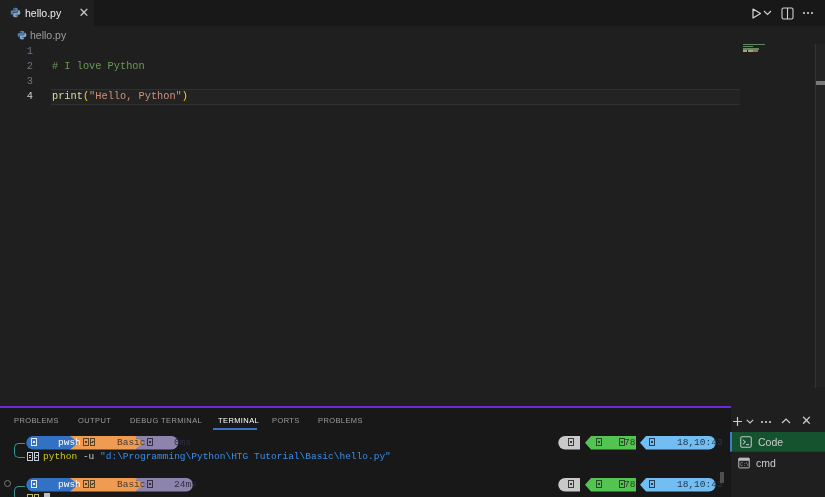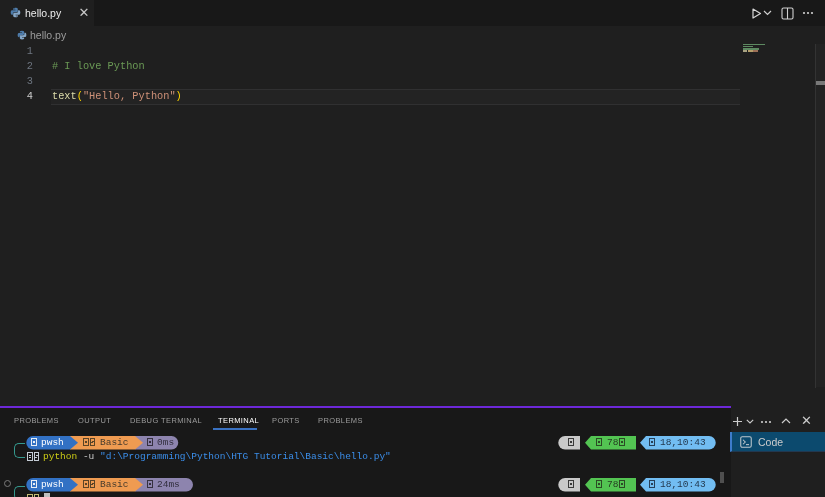--- a/index.html
+++ b/index.html
@@ -26,21 +26,21 @@
   #vline { left:815px; top:1px; width:1px; height:344px; background:#333333; }
   #vslider { left:816px; top:38px; width:9px; height:4px; background:#797979; }
   
   #panel { left:0; top:406px; width:731px; height:110px; background:#181818; border-top:2px solid #6d28d9; }
   .ptab { position:absolute; top:8px; font-size:7.5px; letter-spacing:0.4px; color:#9c9c9c; }
   #term { position:absolute; left:0; top:25px; width:728px; height:85px; font-family:"Liberation Mono", monospace; font-size:9.5px; color:#cccccc; }
   .trow { position:absolute; left:0; width:728px; height:14.5px; line-height:14.5px; white-space:pre; }
   .tofu { position:absolute; width:5.5px; height:8.5px; border:1px solid; }
   .tofu:before { content:""; position:absolute; left:1px; top:2px; width:2px; height:1px; background:currentColor; }
   .tofu:after { content:""; position:absolute; right:1px; bottom:2px; width:2px; height:1px; background:currentColor; }
-  .seg-label { position:absolute; font-family:"Liberation Mono", monospace; font-size:9.5px; line-height:13.5px; }
+  .seg-label { position:absolute; font-family:"Liberation Mono", monospace; font-size:9.5px; line-height:13.5px;margin-left:17px; }
   
   #tside { position:absolute; left:730px; top:24px; width:95px; height:86px; }
   .trowitem { position:absolute; left:0; width:95px; height:20px; }
   .ticon { position:absolute; left:8px; top:4px; width:12px; height:12px; }
   .tlabel { position:absolute; left:26px; top:4px; font-size:10.5px; color:#cccccc; }
   
   svg { display:block; }
 </style>
 </head>
 <body>
@@ -80,21 +80,21 @@
   <span class="abs crumbtxt">hello.py</span>
 </div>
 
 <div id="editor" class="abs">
   <div id="curline" class="abs"></div>
   <div class="ln" style="top:1px">1</div>
   <div class="ln" style="top:16px">2</div>
   <div class="ln" style="top:31px">3</div>
   <div class="ln" style="top:46px;color:#cccccc">4</div>
   <div class="code cmt" style="top:16px"># I love Python</div>
-  <div class="code" style="top:46px"><span style="color:#dcdcaa">text</span><span style="color:#ffd700">(</span><span style="color:#ce9178">"Hello, Python"</span><span style="color:#ffd700">)</span></div>
+  <div class="code" style="top:46px"><span style="color:#dcdcaa">print</span><span style="color:#ffd700">(</span><span style="color:#ce9178">"Hello, Python"</span><span style="color:#ffd700">)</span></div>
 
   <div class="mm" style="left:743px;top:0.5px;width:22px;height:1.6px;background:#5d8a61"></div>
   <div class="mm" style="left:743px;top:2.8px;width:10px;height:1.6px;background:#5d8a61"></div>
   <div class="mm" style="left:743px;top:5.1px;width:16px;height:1.6px;background:#5d8a61"></div>
   <div class="mm" style="left:743px;top:7.4px;width:4px;height:1.8px;background:#a9a383"></div>
   <div class="mm" style="left:747.5px;top:7.4px;width:5px;height:1.8px;background:#b5a06b"></div>
   <div class="mm" style="left:753px;top:7.4px;width:4.5px;height:1.8px;background:#9c6f56"></div>
   <div class="abs" style="left:816px;top:1px;width:9px;height:343px;background:#232323"></div>
   <div id="vline" class="abs"></div>
   <div id="vslider" class="abs"></div>
@@ -188,22 +188,30 @@
     <span class="seg-label" style="left:660px;top:44.6px;color:#23394f">18,10:43</span>
 
     <span class="tofu" style="left:27px;top:61px;color:#c2ba74"></span>
     <span class="tofu" style="left:33.5px;top:61px;color:#c2ba74"></span>
     <div class="abs" style="left:44px;top:59.5px;width:6px;height:12px;background:#bfbfbf"></div>
 
     <div class="abs" style="left:720px;top:38.5px;width:4px;height:11px;background:#4f4f4f"></div>
   </div>
 
   <div id="tside">
-    <div class="trowitem" style="top:0px;background:#0c4a6e;border-left:2px solid #3e7ccb;border-bottom:1px solid #223850">
+    <div class="trowitem" style="top:0px;background:#14532d;border-left:2px solid #3e7ccb;border-bottom:1px solid #223850">
       <svg class="ticon" width="12" height="12" viewBox="0 0 16 16">
         <rect x="1" y="1" width="14" height="14" rx="2" fill="none" stroke="#bfc8ce" stroke-width="1.4"></rect>
         <path d="M4 5 L7 8 L4 11" fill="none" stroke="#bfc8ce" stroke-width="1.4"></path>
         <line x1="8" y1="11.5" x2="12" y2="11.5" stroke="#bfc8ce" stroke-width="1.4"></line>
       </svg>
       <span class="tlabel">Code</span>
     </div>
+    <div class="trowitem" style="top:21px">
+      <svg class="ticon" width="13" height="12" viewBox="0 0 16 15">
+        <rect x="1" y="1" width="14" height="13" rx="1" fill="none" stroke="#bdbdbd" stroke-width="1.3"></rect>
+        <rect x="1" y="1" width="14" height="3.5" fill="#bdbdbd"></rect>
+        <text x="3" y="11.5" font-size="6" fill="#bdbdbd" font-family="Liberation Mono">C:\</text>
+      </svg>
+      <span class="tlabel">cmd</span>
+    </div>
   </div>
 </div>
 
 </body></html>

